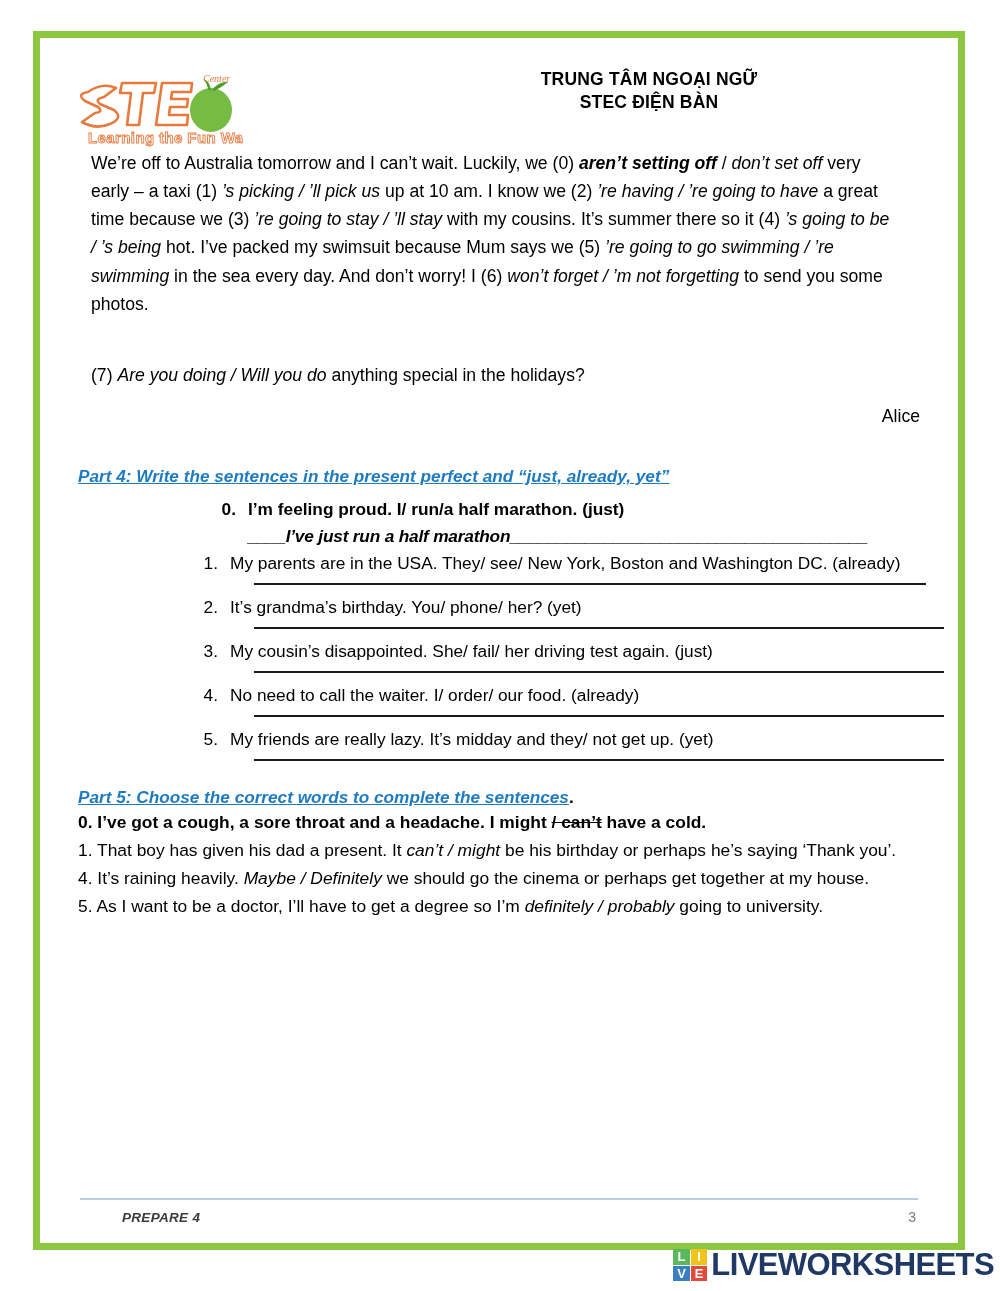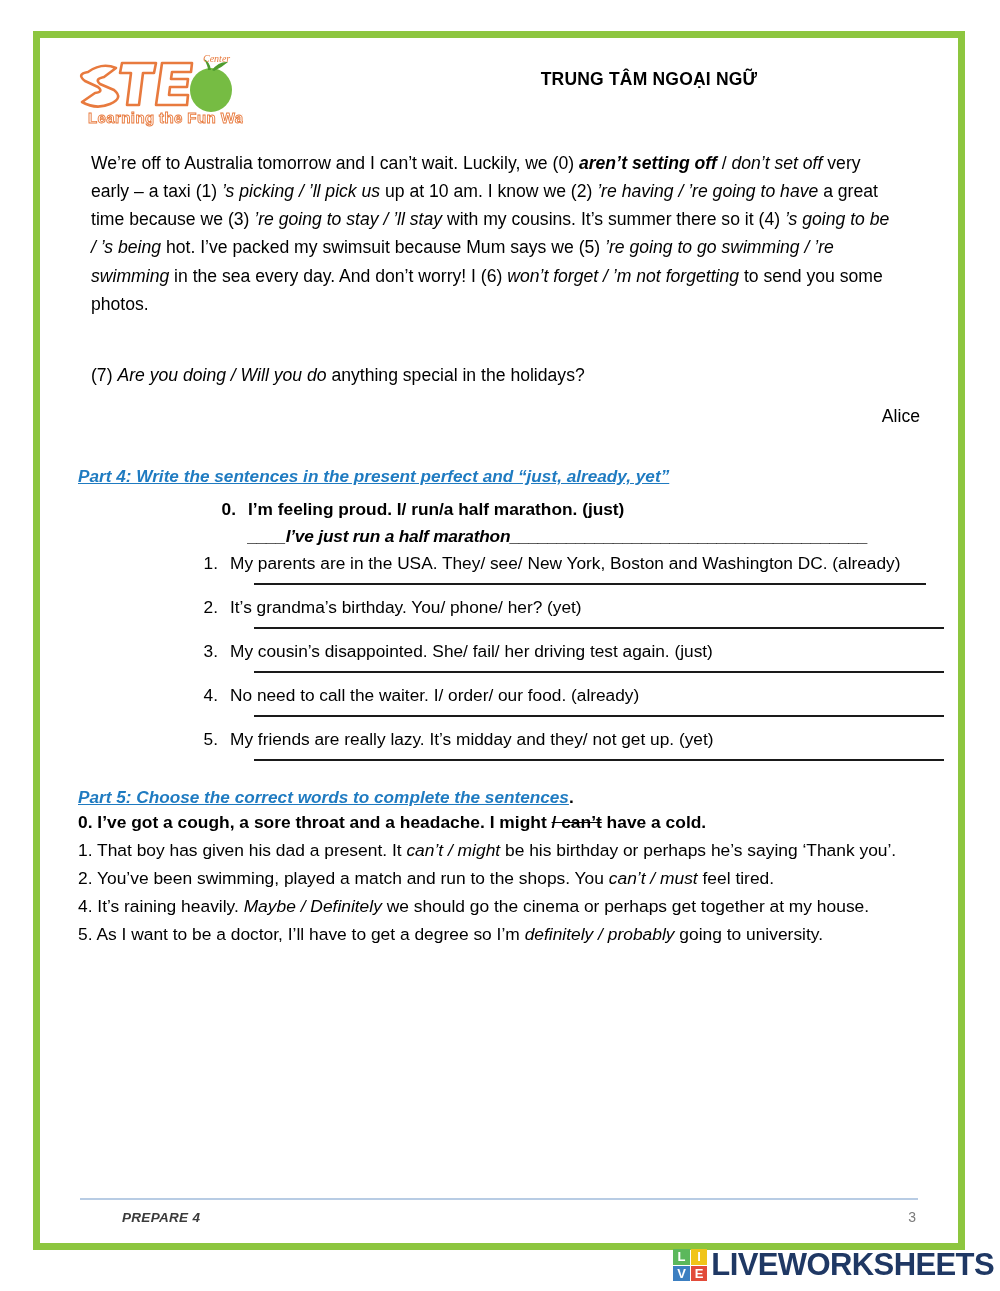--- a/index.html
+++ b/index.html
@@ -42,20 +42,21 @@
   .header {
     display: flex;
     align-items: flex-start;
     height: 86px;
     position: relative;
   }
   .logo-wrap {
     position: relative;
     width: 165px; height: 78px;
     flex: 0 0 165px;
+    margin-top: 20px;
   }
   .logo-svg { display: block; }
 
   .center-title {
     position: absolute;
     left: 300px; right: 0; top: 18px;
     text-align: center;
     font-weight: bold;
     font-size: 17.5px;
     line-height: 1.32;
@@ -208,20 +209,21 @@
             <ellipse cx="133" cy="40" rx="21" ry="22" fill="#76BC43"></ellipse>
             <path d="M133 20 q-1 -8 -7 -11 q4 7 4 11 z" fill="#4E9B2E"></path>
             <path d="M134 20 q7 -9 16 -8 q-7 6 -14 9 z" fill="#4E9B2E"></path>
           </g>
           <text x="125" y="12" font-family="'Liberation Serif', serif" font-style="italic" font-size="10" fill="#E87A3E">Center</text>
           <text x="10" y="73" font-family="'Liberation Sans', sans-serif" font-size="15" font-weight="bold" fill="none" stroke="#E87A3E" stroke-width="0.9" letter-spacing="0.4">Learning the Fun Way</text>
         </svg>
       </div>
       <div class="center-title">
         <span>TRUNG TÂM NGOẠI NGỮ</span>
+        <span>STEC ĐIỆN BÀN</span>
       </div>
     </div>
 
     <p class="para"><span>We’re off to Australia tomorrow and I can’t wait. Luckily, we (0) </span><b class="optb">aren’t setting off</b><span> / </span><i class="opt">don’t set off</i><span> very early – a taxi (1) </span><i class="opt">’s picking / ’ll pick us</i><span> up at 10 am. I know we (2) </span><i class="opt">’re having / ’re going to have</i><span> a great time because we (3) </span><i class="opt">’re going to stay / ’ll stay</i><span> with my cousins. It’s summer there so it (4) </span><i class="opt">’s going to be / ’s being</i><span> hot. I’ve packed my swimsuit because Mum says we (5) </span><i class="opt">’re going to go swimming / ’re swimming</i><span> in the sea every day. And don’t worry! I (6) </span><i class="opt">won’t forget / ’m not forgetting</i><span> to send you some photos.</span></p>
 
     <div class="gap"></div>
 
     <p class="para"><span>(7) </span><i class="opt">Are you doing / Will you do</i><span> anything special in the holidays?</span></p>
     <div class="signature">Alice</div>
 
@@ -292,21 +294,20 @@
 
     <div>
       <div>
         <span class="part-head">Part 5: Choose the correct words to complete the sentences</span><span class="part-head-after">.</span>
       </div>
 
       <p class="p5-line p5-zero"><span>0. I’ve got a cough, a sore throat and a headache. I might </span><span class="strike">/ can’t</span><span> have a cold.</span></p>
 
       <p class="p5-line"><span>1. That boy has given his dad a present. It </span><i class="opt">can’t / might</i><span> be his birthday or perhaps he’s saying ‘Thank you’.</span></p>
 
-      <p class="p5-line"><span>2. You’ve been swimming, played a match and run to the shops. You </span><i class="opt">can’t / must</i><span> feel tired.</span></p>
 
 
       <p class="p5-line"><span>4. It’s raining heavily. </span><i class="opt">Maybe / Definitely</i><span> we should go the cinema or perhaps get together at my house.</span></p>
 
       <p class="p5-line"><span>5. As I want to be a doctor, I’ll have to get a degree so I’m </span><i class="opt">definitely / probably</i><span> going to university.</span></p>
     </div>
 
     <div style="position:absolute; left:38px; right:38px; bottom:18px;">
       <div class="footer-rule"></div>
       <div class="footer">

